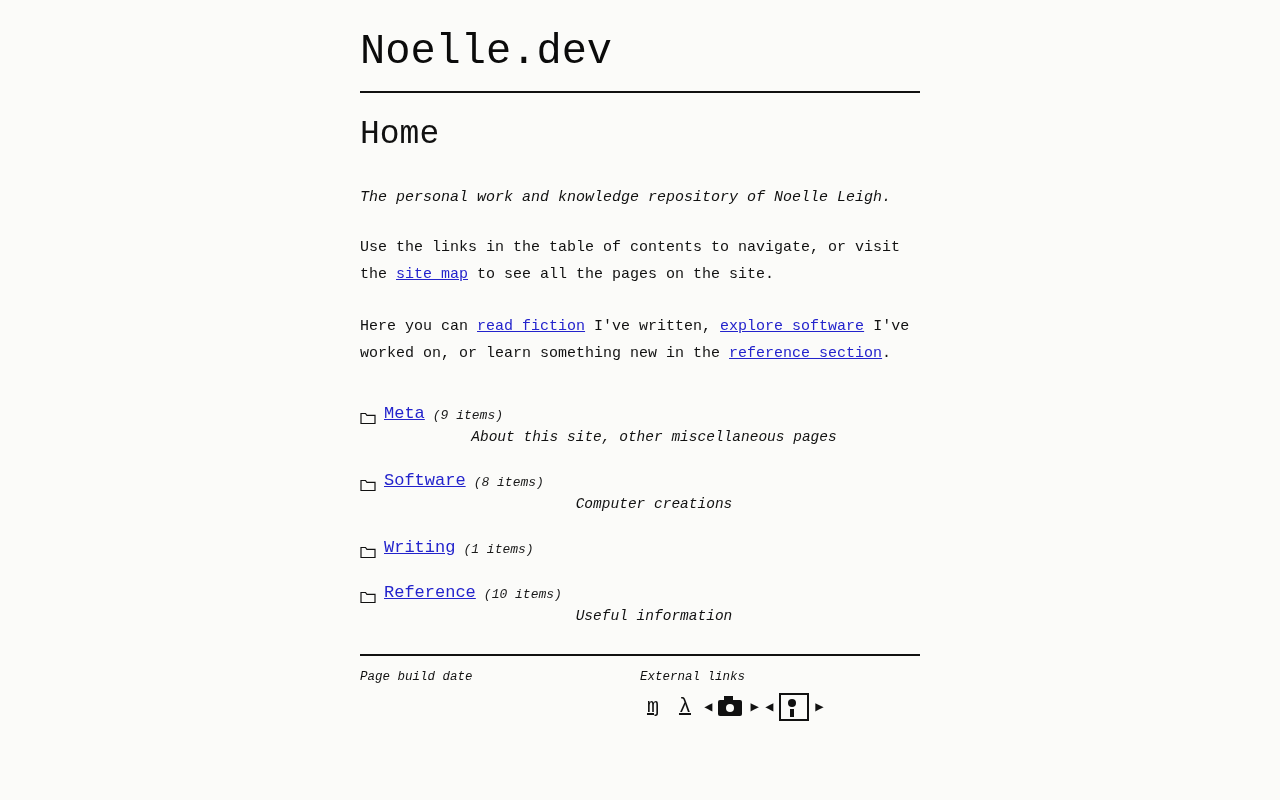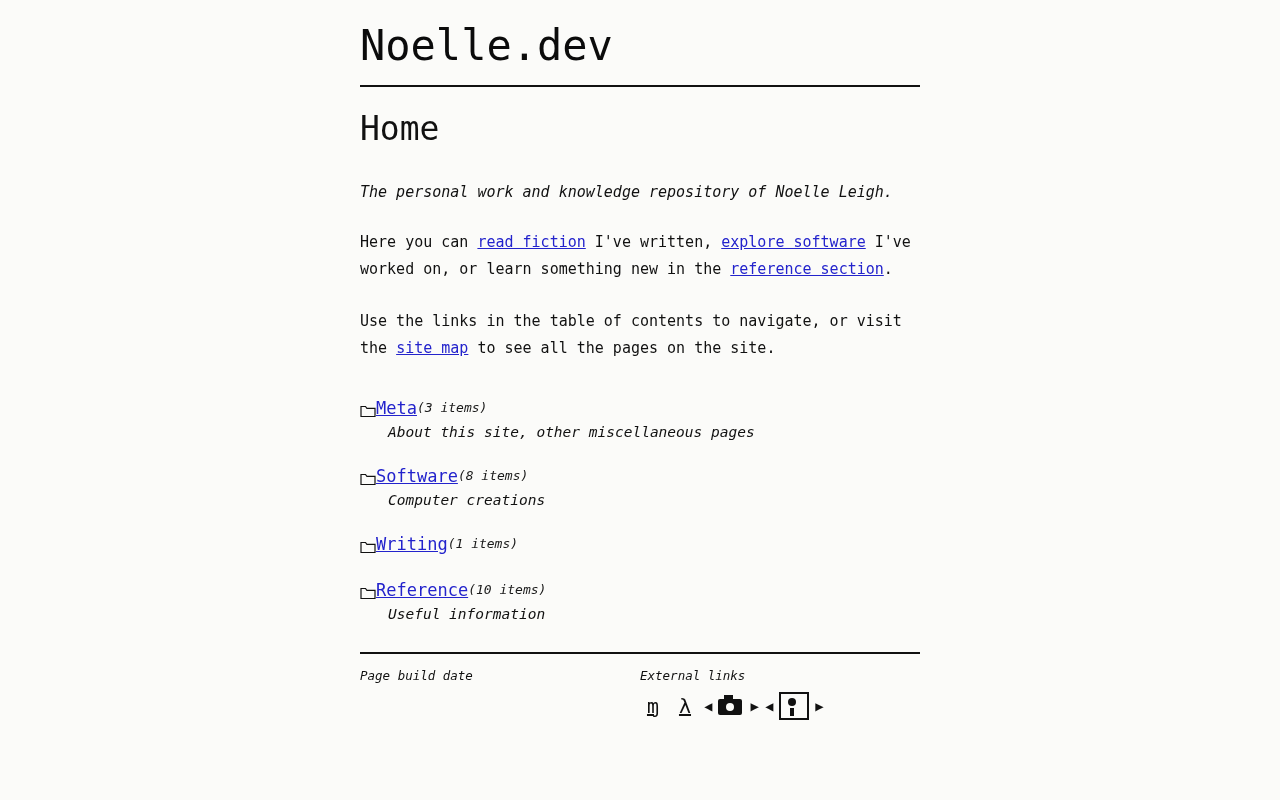--- a/index.html
+++ b/index.html
@@ -9,23 +9,24 @@
   }
   body {
     width: 1280px;
     height: 800px;
     overflow: hidden;
     font-family: "DejaVu Sans Mono", "Liberation Mono", monospace;
     color: #111111;
   }
   .page {
     width: 560px;
-    margin: 1px auto;
+    margin: 7px auto;
     padding-top: 16px;
     position: relative;
+    font-family: Liberation Mono, monospace;
   }
   .site-title {
     font-size: 42px;
     line-height: 1.0;
     font-weight: normal;
     letter-spacing: 0px;
     margin: 0 0 0 0;
     padding: 8px 0 18px 0;
     color: #0b0b0b;
   }
@@ -57,22 +58,22 @@
     text-decoration: underline;
   }
   .toc {
     margin-top: 36px;
   }
   .toc-entry {
     margin-bottom: 26px;
   }
   .toc-row {
     display: flex;
-    align-items: center;
-    gap: 0;
+    align-items: flex-end;
+    gap: 8px;
   }
   .folder-icon {
     flex: 0 0 auto;
     width: 16px;
     height: 14px;
     position: relative;
     top: 2px;
   }
   .toc-link {
     font-size: 17px;
@@ -80,20 +81,21 @@
   .item-count {
     font-size: 13px;
     font-style: italic;
     color: #1a1a1a;
   }
   .toc-desc {
     font-size: 14.5px;
     font-style: italic;
     margin: 6px 0 0 28px;
     color: #111;
+    text-align: center;
   }
   .footer-rule {
     border: none;
     border-top: 2px solid #111;
     margin: 30px 0 0 0;
   }
   .footer {
     display: flex;
     margin-top: 14px;
     font-size: 13px;
@@ -185,38 +187,38 @@
 <div class="page">
 
   <h1 class="site-title">Noelle.dev</h1>
   <hr class="rule">
 
   <h2 class="page-heading">Home</h2>
 
   <p class="tagline">The personal work and knowledge repository of Noelle Leigh.</p>
 
   <p class="body-text">
+    <span>Use the links in the table of contents to navigate, or visit the </span><a href="#">site map</a><span> to see all the pages on the site.</span>
+  </p>
+
+  <p class="body-text">
     <span>Here you can </span><a href="#">read fiction</a><span> I've written, </span><a href="#">explore software</a><span> I've worked on, or learn something new in the </span><a href="#">reference section</a><span>.</span>
   </p>
 
-  <p class="body-text">
-    <span>Use the links in the table of contents to navigate, or visit the </span><a href="#">site map</a><span> to see all the pages on the site.</span>
-  </p>
-
   <div class="toc">
 
     <div class="toc-entry">
       <div class="toc-row">
         <span class="folder-icon">
           <svg width="16" height="14" viewBox="0 0 16 14" fill="none" stroke="#111" stroke-width="1.2">
             <path d="M1 12.5V2.5h4.5l1.4 1.8H15v8.2z"></path>
           </svg>
         </span>
         <a class="toc-link" href="#">Meta</a>
-        <span class="item-count">(3 items)</span>
+        <span class="item-count">(9 items)</span>
       </div>
       <div class="toc-desc">About this site, other miscellaneous pages</div>
     </div>
 
     <div class="toc-entry">
       <div class="toc-row">
         <span class="folder-icon">
           <svg width="16" height="14" viewBox="0 0 16 14" fill="none" stroke="#111" stroke-width="1.2">
             <path d="M1 12.5V2.5h4.5l1.4 1.8H15v8.2z"></path>
           </svg>

